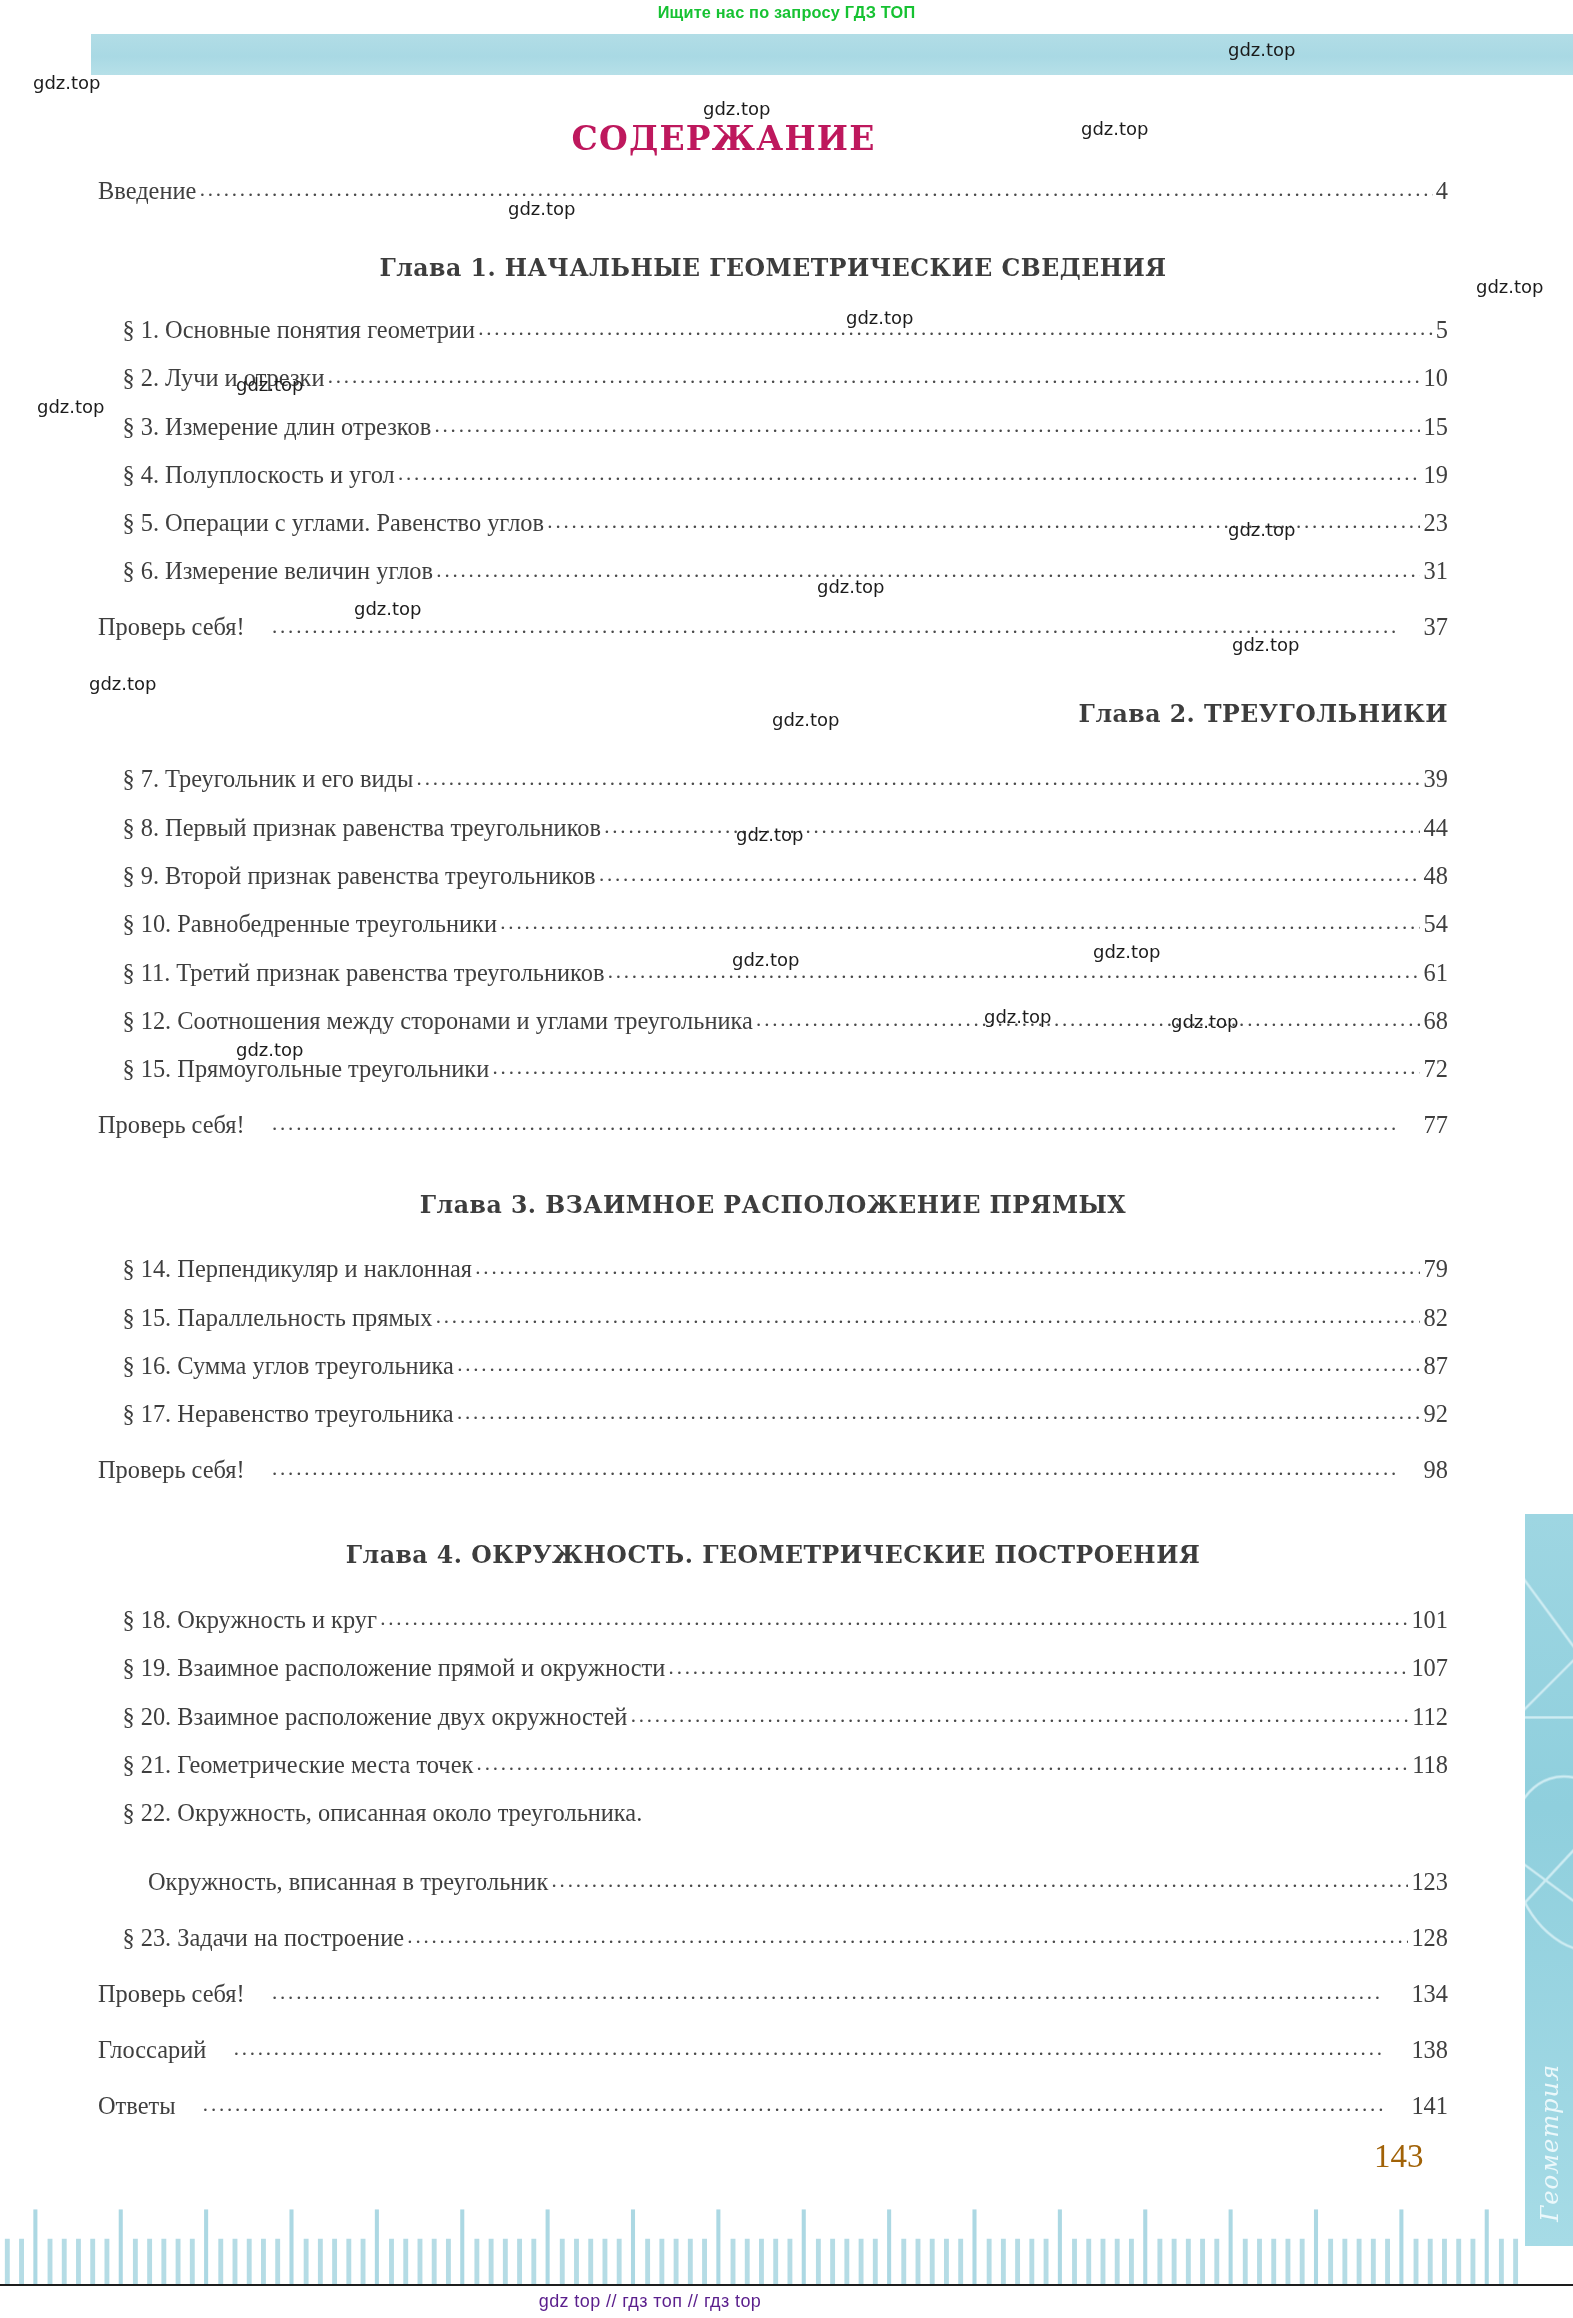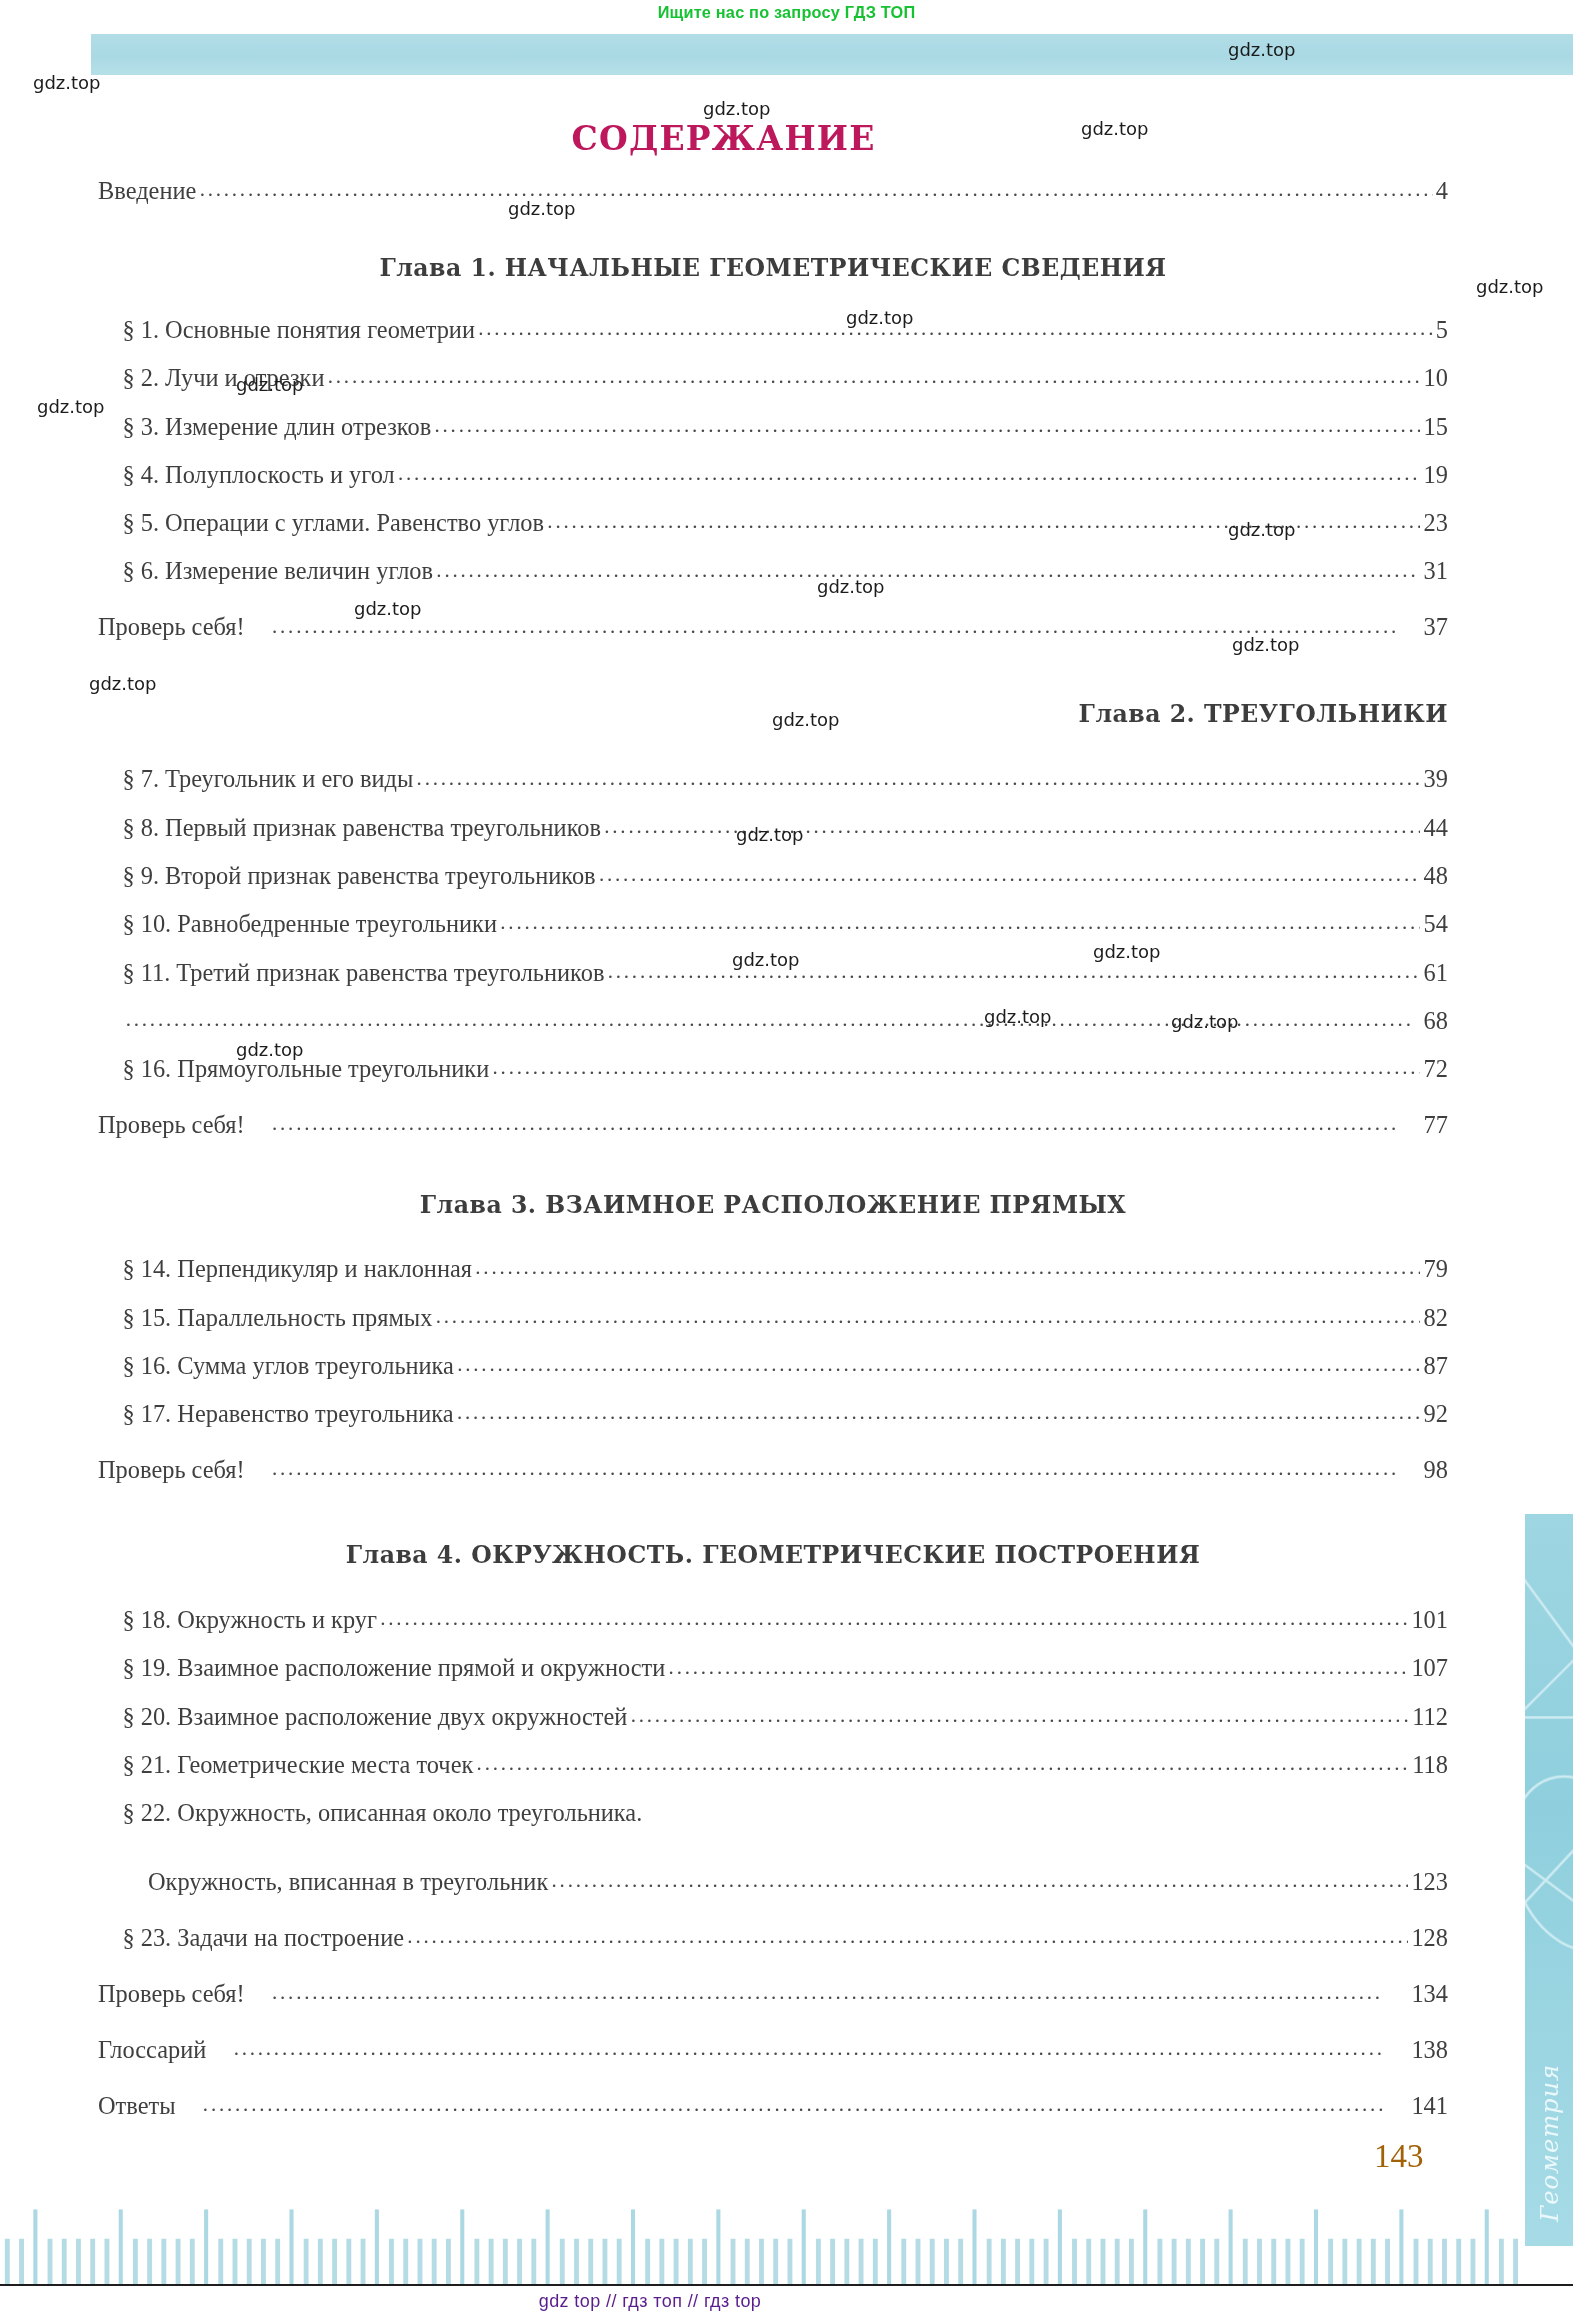--- a/index.html
+++ b/index.html
@@ -270,25 +270,26 @@
     <span class="label">§ 10. Равнобедренные треугольники</span>
     <span class="leader">................................................................................................................................................................</span>
     <span class="page">54</span>
   </div>
   <div class="toc-row indent">
     <span class="label">§ 11. Третий признак равенства треугольников</span>
     <span class="leader">................................................................................................................................................................</span>
     <span class="page">61</span>
   </div>
   <div class="toc-row indent">
+    <span class="label">§ 12. Соотношения между сторонами и углами треугольника</span>
     <span class="leader">................................................................................................................................................................</span>
     <span class="page">68</span>
   </div>
   <div class="toc-row indent">
-    <span class="label">§ 16. Прямоугольные  треугольники</span>
+    <span class="label">§ 15. Прямоугольные  треугольники</span>
     <span class="leader">................................................................................................................................................................</span>
     <span class="page">72</span>
   </div>
   <div class="toc-row top-level gap-before">
     <span class="label">Проверь себя!</span>
     <span class="leader">................................................................................................................................................................</span>
     <span class="page">77</span>
   </div>
 
   <div class="chapter-heading ch3">Глава 3. ВЗАИМНОЕ  РАСПОЛОЖЕНИЕ  ПРЯМЫХ</div>

